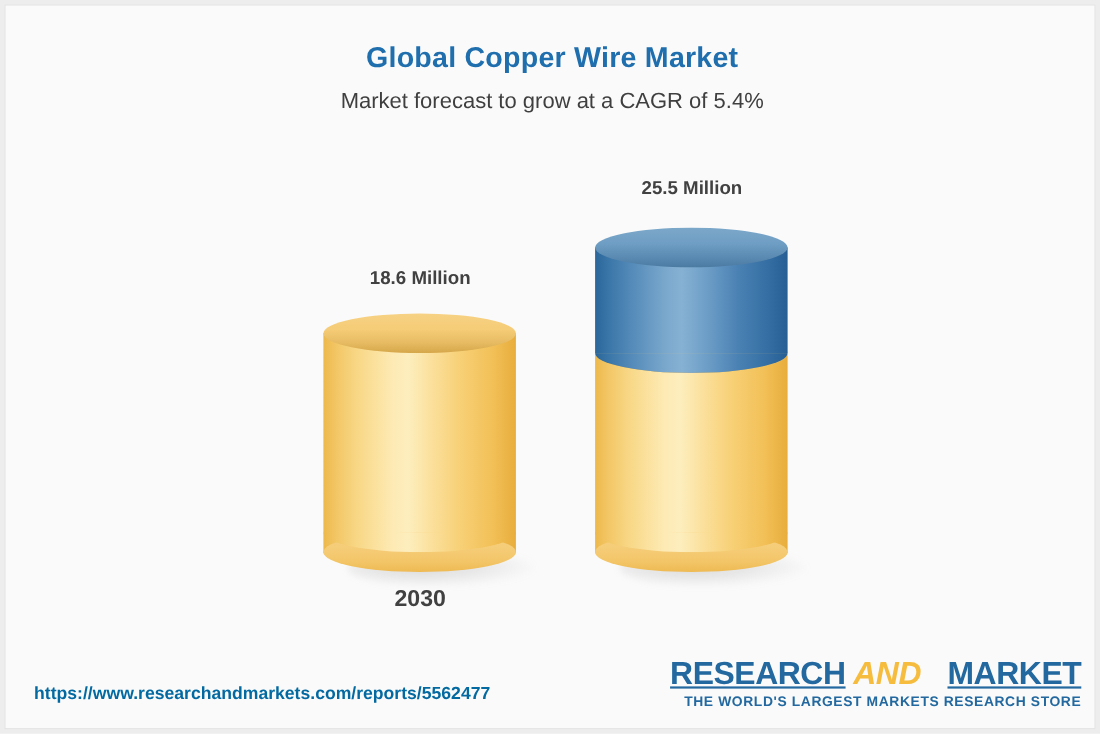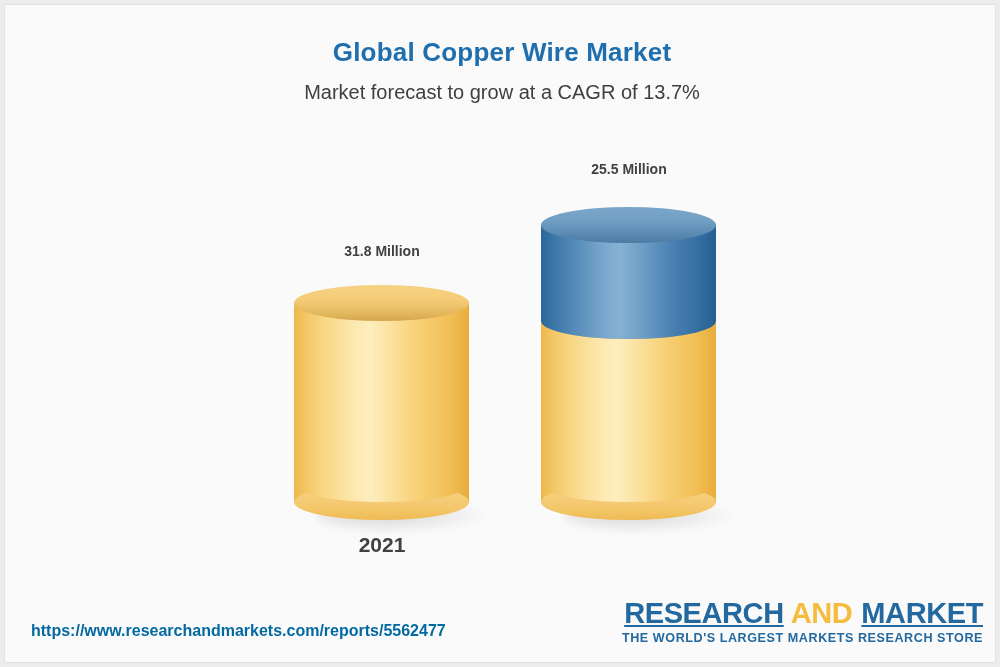--- a/index.html
+++ b/index.html
@@ -63,21 +63,21 @@
     position: absolute;
   }
   #group-2021 { left: 284px; top: 150px; width: 186px; height: 420px; }
   #group-2027 { left: 531px; top: 150px; width: 186px; height: 420px; }
 
   .value-label {
     position: absolute;
     left: 0;
     width: 186px;
     text-align: center;
-    font-size: 14px;
+    font-size: 17px;
     font-weight: bold;
     color: #414141;
     white-space: nowrap;
   }
   #label-2021 { top: 88px; }
   #label-2027 { top: 6px; }
 
   .cat-label {
     position: absolute;
     left: 0;
@@ -210,41 +210,41 @@
     margin-top: 1px;
   }
 </style>
 </head>
 <body>
 
 <div id="canvas">
 
   <div class="header">
     <h1 class="chart-title">Global Copper Wire Market</h1>
-    <p class="chart-subtitle">Market forecast to grow at a CAGR of 13.7%</p>
+    <p class="chart-subtitle">Market forecast to grow at a CAGR of 5.4%</p>
   </div>
 
   <div class="plot">
 
     <div class="bar-group" id="group-2021">
-      <div class="value-label" id="label-2021">31.8 Million</div>
+      <div class="value-label" id="label-2021">18.6 Million</div>
 
       <div class="cyl" style="top:130px; height:235px;">
         <div class="cyl-shadow"></div>
 
         <div class="seg" style="top:0; height:235px;">
           <div class="seg-body gold-body" style="top:18px; height:200px;"></div>
           <div class="cap gold-cap" style="top:199px;"></div>
           <div class="seg-body gold-body" style="top:199px; height:18px; clip-path: ellipse(87.5px 18px at 87.5px 0px);"></div>
           <div class="cap gold-cap" style="top:0;"></div>
           <div class="cap-bottom-shade" style="top:0;"></div>
         </div>
       </div>
 
-      <div class="cat-label">2021</div>
+      <div class="cat-label">2030</div>
     </div>
 
     <div class="bar-group" id="group-2027">
       <div class="value-label" id="label-2027">25.5 Million</div>
 
       <div class="cyl" style="top:52px; height:313px;">
         <div class="cyl-shadow"></div>
 
         <div class="seg" style="top:96px; height:217px;">
           <div class="seg-body gold-body" style="top:18px; height:182px;"></div>
@@ -262,17 +262,17 @@
         </div>
       </div>
 
     </div>
 
   </div>
 
   <div class="footer-url">https://www.researchandmarkets.com/reports/5562477</div>
 
   <div class="logo">
-    <div class="logo-main"><span class="logo-word-blue">RESEARCH</span><span class="logo-word-gold" style="margin-left: 7px; margin-right: 9px;">AND</span><span class="logo-word-blue">MARKET</span></div>
+    <div class="logo-main"><span class="logo-word-blue">RESEARCH</span><span class="logo-word-gold" style="margin-left: 7px; margin-right: 24px; font-style: italic;">AND</span><span class="logo-word-blue">MARKET</span></div>
     <div class="logo-tagline">THE WORLD'S LARGEST MARKETS RESEARCH STORE</div>
   </div>
 
 </div>
 
 </body></html>

